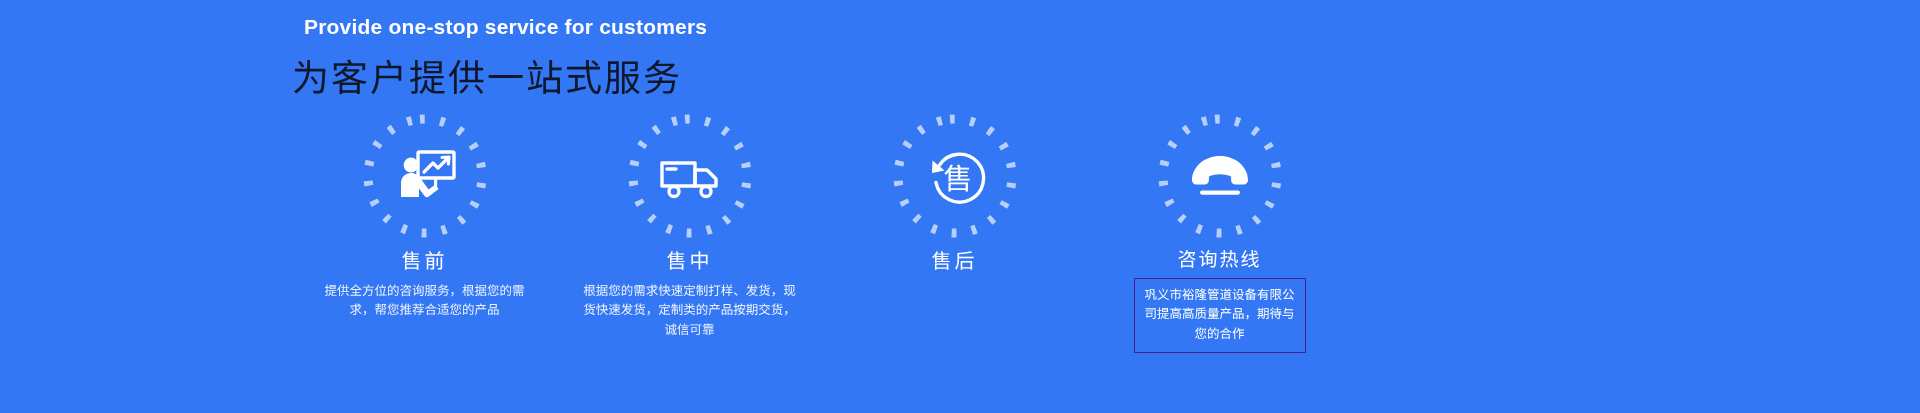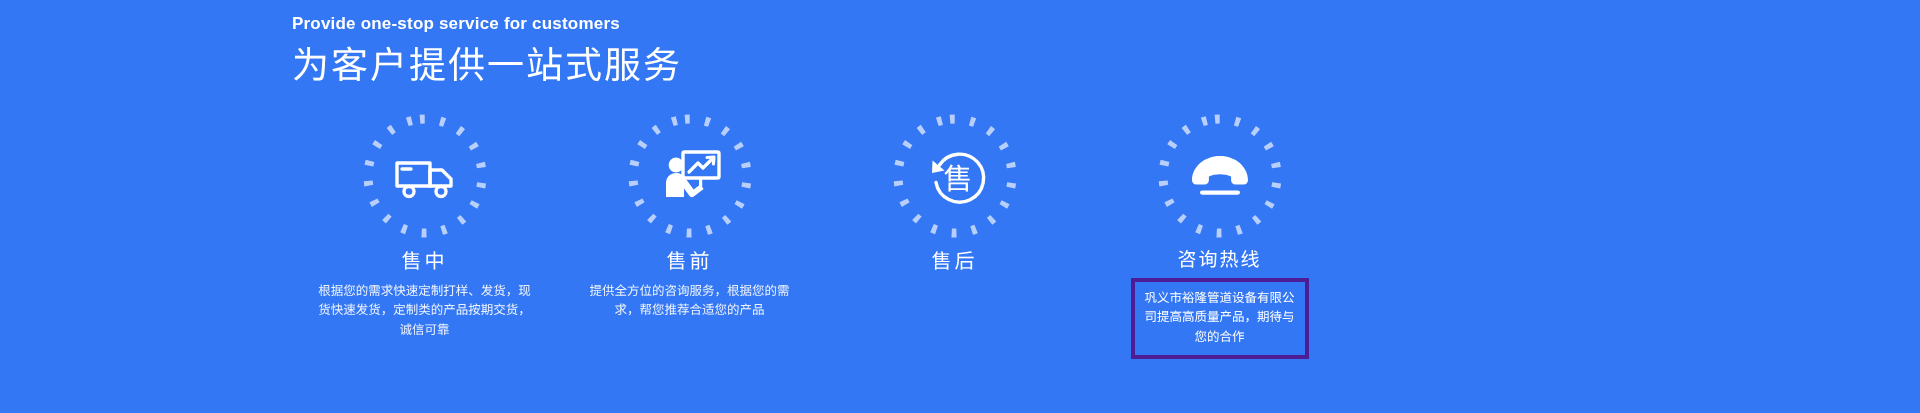--- a/index.html
+++ b/index.html
@@ -9,27 +9,27 @@
     background:#3377f5;
     font-family:"Liberation Sans","DejaVu Sans",sans-serif;
     color:#ffffff;
     -webkit-font-smoothing:antialiased;
   }
   .banner{position:relative;width:1920px;height:413px;background:#3377f5;}
 
   
   .header{position:absolute;left:292px;top:14px;}
   .eyebrow{
-    font-size:17px;font-weight:600;letter-spacing:.2px;
-    color:#ffffff;line-height:1.2;white-space:nowrap;
+    font-size:21px;font-weight:600;letter-spacing:.2px;
+    color:#ffffff;line-height:1.2;white-space:nowrap;margin-left:12px;
   }
   .title{
-    margin-top:11px;
+    margin-top:19px;
     font-size:37px;font-weight:400;letter-spacing:2px;
-    color:#ffffff;line-height:1.15;white-space:nowrap;
+    color:#0f172a;line-height:1.15;white-space:nowrap;
   }
 
   
   .cols{
     position:absolute;left:292px;top:112px;
     width:1060px;
     display:flex;justify-content:flex-start;
   }
   .col{
     width:265px;
@@ -66,60 +66,37 @@
     margin-top:9px;
     font-size:19px;font-weight:400;letter-spacing:2px;color:#ffffff;line-height:1.2;
   }
   .col-contact .hotline-number{
     margin-top:3px;
     font-size:20px;font-weight:700;letter-spacing:.5px;color:#ffffff;line-height:1.2;
   }
   .note-box{
     margin-top:6px;
     width:152px;
-    border:4px solid #4c1d95;
+    border:1px solid #4c1d95;
     padding:7px 9px 8px;
     font-size:12.5px;line-height:1.55;color:#ffffff;
     box-sizing:content-box;
   }
 </style>
 </head>
 <body>
 
 <div class="banner">
 
   <div class="header">
     <div class="eyebrow">Provide one-stop service for customers</div>
     <div class="title">为客户提供一站式服务</div>
   </div>
 
   <div class="cols">
-
-    <div class="col">
-      <div class="ring-wrap">
-        <svg class="ring" viewBox="0 0 128 128">
-          <circle cx="64" cy="64" r="57" fill="none" stroke="#b9cffb" stroke-width="9" stroke-dasharray="1.6 5.2" stroke-linecap="butt" transform="rotate(-95 64 64)" pathLength="120"></circle>
-        </svg>
-        <div class="glyph">
-          <svg width="74" height="74" viewBox="0 0 74 74" fill="none" stroke="#ffffff" stroke-width="3.4" stroke-linecap="round" stroke-linejoin="round">
-
-            <path d="M9 24 L9 47 L42 47 L42 24 Z"></path>
-
-            <path d="M42 31 L54 31 L63 40 L63 47 L42 47 Z"></path>
-
-            <path d="M14 30 L23 30"></path>
-
-            <circle cx="21" cy="52.5" r="5" fill="#3377f5"></circle>
-            <circle cx="53" cy="52.5" r="5" fill="#3377f5"></circle>
-          </svg>
-        </div>
-      </div>
-      <div class="col-title">售中</div>
-      <div class="col-desc">根据您的需求快速定制打样、发货，现货快速发货，定制类的产品按期交货，诚信可靠</div>
-    </div>
 
     <div class="col">
       <div class="ring-wrap">
         <svg class="ring" viewBox="0 0 128 128">
           <circle cx="64" cy="64" r="57" fill="none" stroke="#b9cffb" stroke-width="9" stroke-dasharray="1.6 5.2" stroke-linecap="butt" transform="rotate(-95 64 64)" pathLength="120" stroke-dashoffset="0"></circle>
           <circle cx="64" cy="64" r="57" fill="#3377f5" stroke="none" opacity="0"></circle>
         </svg>
         <div class="glyph">
           <svg width="74" height="74" viewBox="0 0 74 74" fill="#ffffff">
 
@@ -131,20 +108,43 @@
             <rect x="46" y="39" width="3.2" height="9"></rect>
 
             <circle cx="23" cy="26" r="7.4"></circle>
 
             <path d="M13 58 L13 44 C13 38.2 17.4 34 23.2 34 C27.2 34 30.6 36 32.4 39.2 L40.6 50.6 L47.4 45.6 L50.6 50 L40.8 57.6 C39.4 58.6 37.6 58.3 36.6 57 L31 49.4 L31 58 Z"></path>
           </svg>
         </div>
       </div>
       <div class="col-title">售前</div>
       <div class="col-desc">提供全方位的咨询服务，根据您的需求，帮您推荐合适您的产品</div>
+    </div>
+
+    <div class="col">
+      <div class="ring-wrap">
+        <svg class="ring" viewBox="0 0 128 128">
+          <circle cx="64" cy="64" r="57" fill="none" stroke="#b9cffb" stroke-width="9" stroke-dasharray="1.6 5.2" stroke-linecap="butt" transform="rotate(-95 64 64)" pathLength="120"></circle>
+        </svg>
+        <div class="glyph">
+          <svg width="74" height="74" viewBox="0 0 74 74" fill="none" stroke="#ffffff" stroke-width="3.4" stroke-linecap="round" stroke-linejoin="round">
+
+            <path d="M9 24 L9 47 L42 47 L42 24 Z"></path>
+
+            <path d="M42 31 L54 31 L63 40 L63 47 L42 47 Z"></path>
+
+            <path d="M14 30 L23 30"></path>
+
+            <circle cx="21" cy="52.5" r="5" fill="#3377f5"></circle>
+            <circle cx="53" cy="52.5" r="5" fill="#3377f5"></circle>
+          </svg>
+        </div>
+      </div>
+      <div class="col-title">售中</div>
+      <div class="col-desc">根据您的需求快速定制打样、发货，现货快速发货，定制类的产品按期交货，诚信可靠</div>
     </div>
 
     <div class="col">
       <div class="ring-wrap">
         <svg class="ring" viewBox="0 0 128 128">
           <circle cx="64" cy="64" r="57" fill="none" stroke="#b9cffb" stroke-width="9" stroke-dasharray="1.6 5.2" stroke-linecap="butt" transform="rotate(-95 64 64)" pathLength="120"></circle>
         </svg>
         <div class="glyph">
           <svg width="74" height="74" viewBox="0 0 74 74">
 

